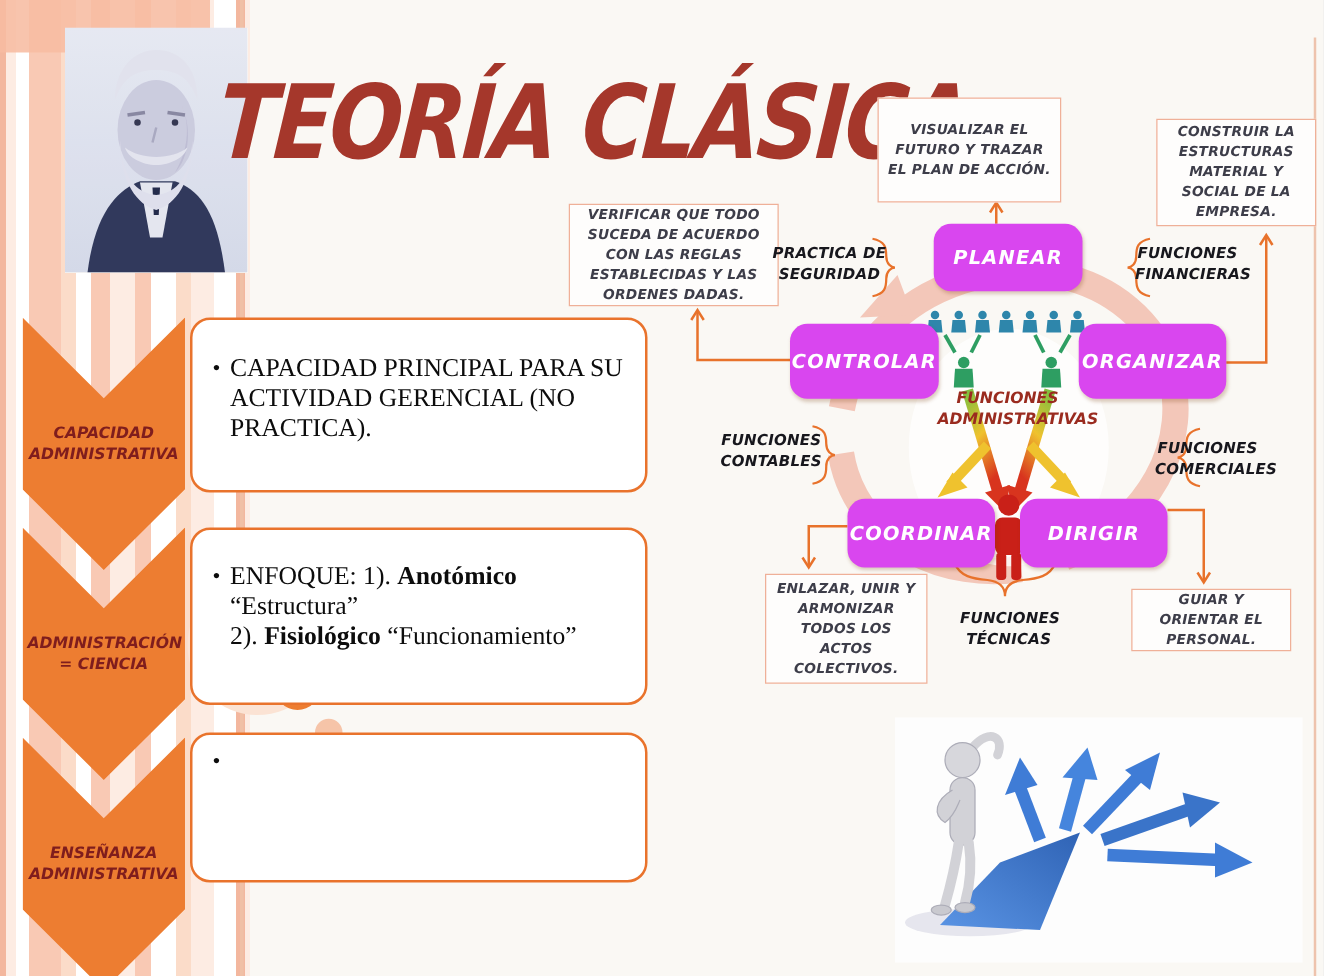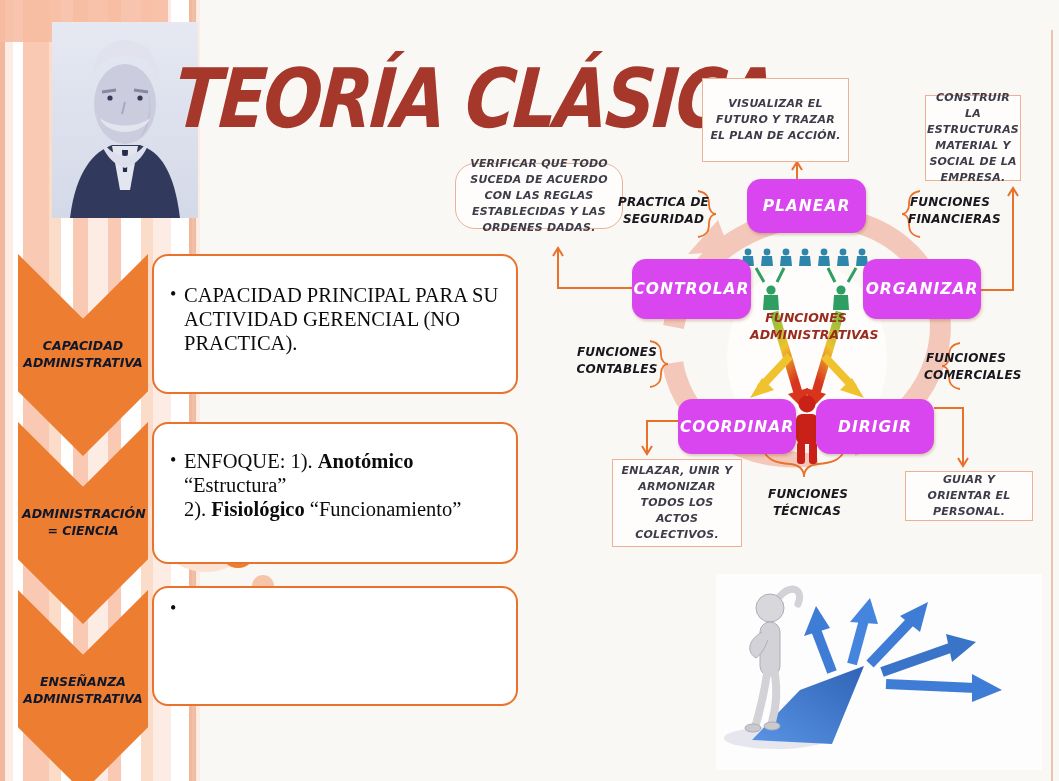--- a/index.html
+++ b/index.html
@@ -28,21 +28,21 @@
   .title{position:absolute;left:178px;top:58px;width:560px;font-size:82px;line-height:1.0;
     color:#A5372B;letter-spacing:-3px;transform:scaleX(.84) skewX(-5deg);transform-origin:left top;
     font-family:"DejaVu Sans",sans-serif;font-weight:800;font-style:italic;white-space:nowrap;}
   .subtitle{position:absolute;left:33px;top:213px;font-size:21px;color:#14141a;letter-spacing:.2px;}
   .portrait{position:absolute;left:52px;top:22px;width:146px;height:196px;
     box-shadow:inset 0 0 22px 14px #faf8f4;}
   
   .chev{position:absolute;left:18px;width:130px;height:202px;background:#ED7D31;
     clip-path:polygon(0 0,50% 32%,100% 0,100% 68%,50% 100%,0 68%);}
   .chev .lbl{position:absolute;left:4px;right:4px;top:50%;transform:translateY(-50%);
-    text-align:center;color:#0f172a;font-size:12.5px;line-height:1.35;}
+    text-align:center;color:#7f1d1d;font-size:12.5px;line-height:1.35;}
   .pbox{position:absolute;left:152px;width:366px;background:#ffffff;border:2.5px solid #E9732C;
     border-radius:16px;box-sizing:border-box;}
   .pbox .txt{display:flex;font-size:20.5px;line-height:1.16;color:#0c0c0c;padding:0 14px 0 16px;}
   .pbox .bullet{width:14px;flex:0 0 14px;font-size:18px;}
   
   .node{position:absolute;background:#d946ef;border-radius:14px;color:#fff;text-align:center;
     display:flex;align-items:center;justify-content:center;font-size:15.5px;letter-spacing:1px;
     box-shadow:1px 2px 3px rgba(120,60,10,.25);}
   .callout{position:absolute;background:#fefdfc;border:1.5px solid #efb098;color:#3d3d49;
     text-align:center;font-size:11px;line-height:1.45;display:flex;align-items:center;
@@ -246,24 +246,24 @@
   <div class="node hand" style="left:678px;top:399px;width:118px;height:55px;">
     <span>COORDINAR</span>
     </div>
   <div class="node hand" style="left:816px;top:399px;width:118px;height:55px;">
     <span>DIRIGIR</span>
     </div>
 
   <div class="callout hand" style="left:702px;top:78px;width:147px;height:84px;">
     <span>VISUALIZAR EL FUTURO Y TRAZAR EL PLAN DE ACCIÓN.</span>
     </div>
-  <div class="callout hand" style="left:925px;top:95px;width:96px;height:86px;">
+  <div class="callout hand" style="left:925px;top:95px;width:128px;height:86px;">
     <span>CONSTRUIR LA ESTRUCTURAS MATERIAL Y SOCIAL DE LA EMPRESA.</span>
     </div>
-  <div class="callout hand" style="left:455px;top:163px;width:168px;height:66px;border-radius:20px;">
+  <div class="callout hand" style="left:455px;top:163px;width:168px;height:82px;">
     <span>VERIFICAR QUE TODO SUCEDA DE ACUERDO CON LAS REGLAS ESTABLECIDAS Y LAS ORDENES DADAS.</span>
     </div>
   <div class="callout hand" style="left:612px;top:459px;width:130px;height:88px;">
     <span>ENLAZAR, UNIR Y ARMONIZAR TODOS LOS ACTOS COLECTIVOS.</span>
     </div>
   <div class="callout hand" style="left:905px;top:471px;width:128px;height:50px;">
     <span>GUIAR Y ORIENTAR EL PERSONAL.</span>
     </div>
 
   <div class="flabel hand" style="left:616px;top:194px;width:95px;">PRACTICA DE SEGURIDAD</div>

